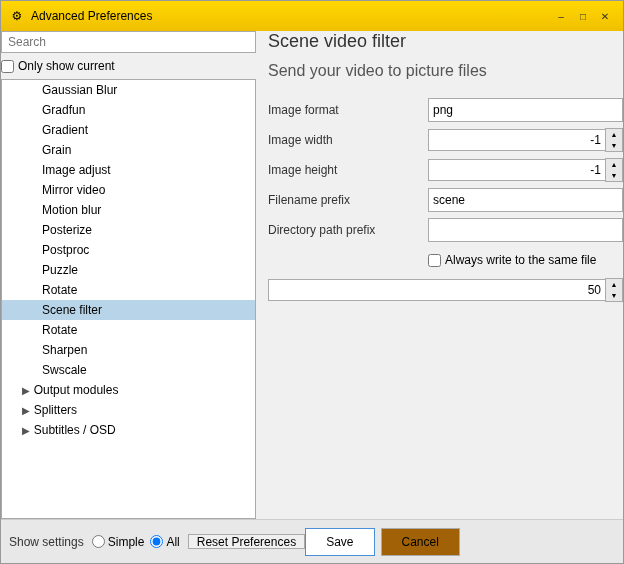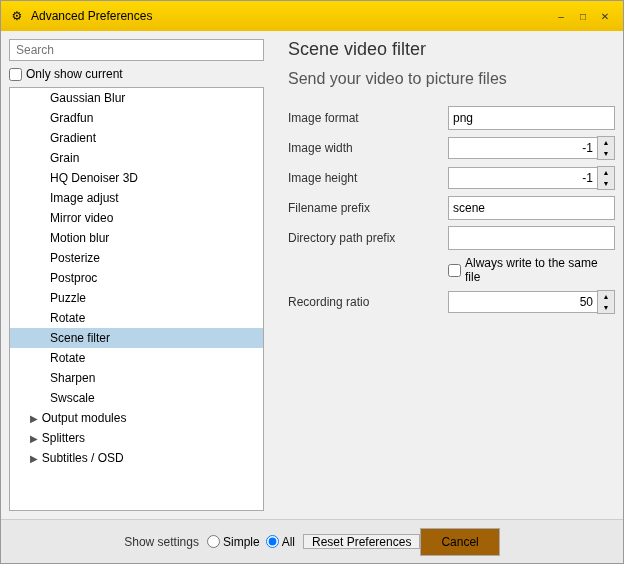--- a/index.html
+++ b/index.html
@@ -64,22 +64,21 @@
     .content-area {
       display: flex;
       flex-direction: column;
       flex: 1;
       overflow: hidden;
     }
     .main-content {
       display: flex;
       flex: 1;
       overflow: hidden;
-      padding: 8px;
-      gap: 24px;
+      gap: 12px;
     }
     .left-panel {
       width: 255px;
       display: flex;
       flex-direction: column;
       gap: 4px;
       flex-shrink: 0;
     }
     .search-box {
       width: 100%;
@@ -204,21 +203,21 @@
       align-items: center;
       gap: 4px;
     }
     .bottom-bar {
       height: 44px;
       background: #e8e8e8;
       border-top: 1px solid #ccc;
       display: flex;
       align-items: center;
       padding: 4px 8px;
-      justify-content: center;
+      justify-content: flex-start;
       flex-shrink: 0;
     }
     .bottom-left {
       display: flex;
       align-items: center;
       gap: 8px;
     }
     .show-settings-label {
       font-size: 12px;
       color: #333;
@@ -290,21 +289,20 @@
         <div class="only-show-row">
           <input type="checkbox" style="">
           <label>Only show current</label>
         </div>
         <div class="tree-container">
 
           <div class="tree-item"><span>Gaussian Blur</span></div>
           <div class="tree-item"><span>Gradfun</span></div>
           <div class="tree-item"><span>Gradient</span></div>
           <div class="tree-item"><span>Grain</span></div>
-          <div class="tree-item"><span>HQ Denoiser 3D</span></div>
           <div class="tree-item"><span>Image adjust</span></div>
           <div class="tree-item"><span>Mirror video</span></div>
           <div class="tree-item"><span>Motion blur</span></div>
           <div class="tree-item"><span>Posterize</span></div>
           <div class="tree-item"><span>Postproc</span></div>
           <div class="tree-item"><span>Puzzle</span></div>
           <div class="tree-item"><span>Rotate</span></div>
           <div class="tree-item selected"><span>Scene filter</span></div>
           <div class="tree-item"><span>Rotate</span></div>
           <div class="tree-item"><span>Sharpen</span></div>
@@ -376,21 +374,20 @@
             <span class="form-label"></span>
             <div class="form-control">
               <div class="checkbox-row">
                 <input type="checkbox" style="">
                 <label>Always write to the same file</label>
               </div>
             </div>
           </div>
 
           <div class="form-row">
-            <span class="form-label">Recording ratio</span>
             <div class="form-control spinbox">
               <input type="text" value="50" style="">
               <div class="spinbox-buttons">
                 <button class="spinbox-btn">▲</button>
                 <button class="spinbox-btn">▼</button>
               </div>
             </div>
           </div>
         </div>
       </div>
@@ -405,17 +402,18 @@
             <span>Simple</span>
           </div>
           <div class="radio-option">
             <input type="radio" name="show-mode" checked="" style="">
             <span>All</span>
           </div>
         </div>
         <button class="reset-btn">Reset Preferences</button>
       </div>
       <div class="bottom-right">
+        <button class="action-btn save-btn">Save</button>
         <button class="action-btn cancel-btn">Cancel</button>
       </div>
     </div>
   </div>
 </div>
 
 </body></html>

